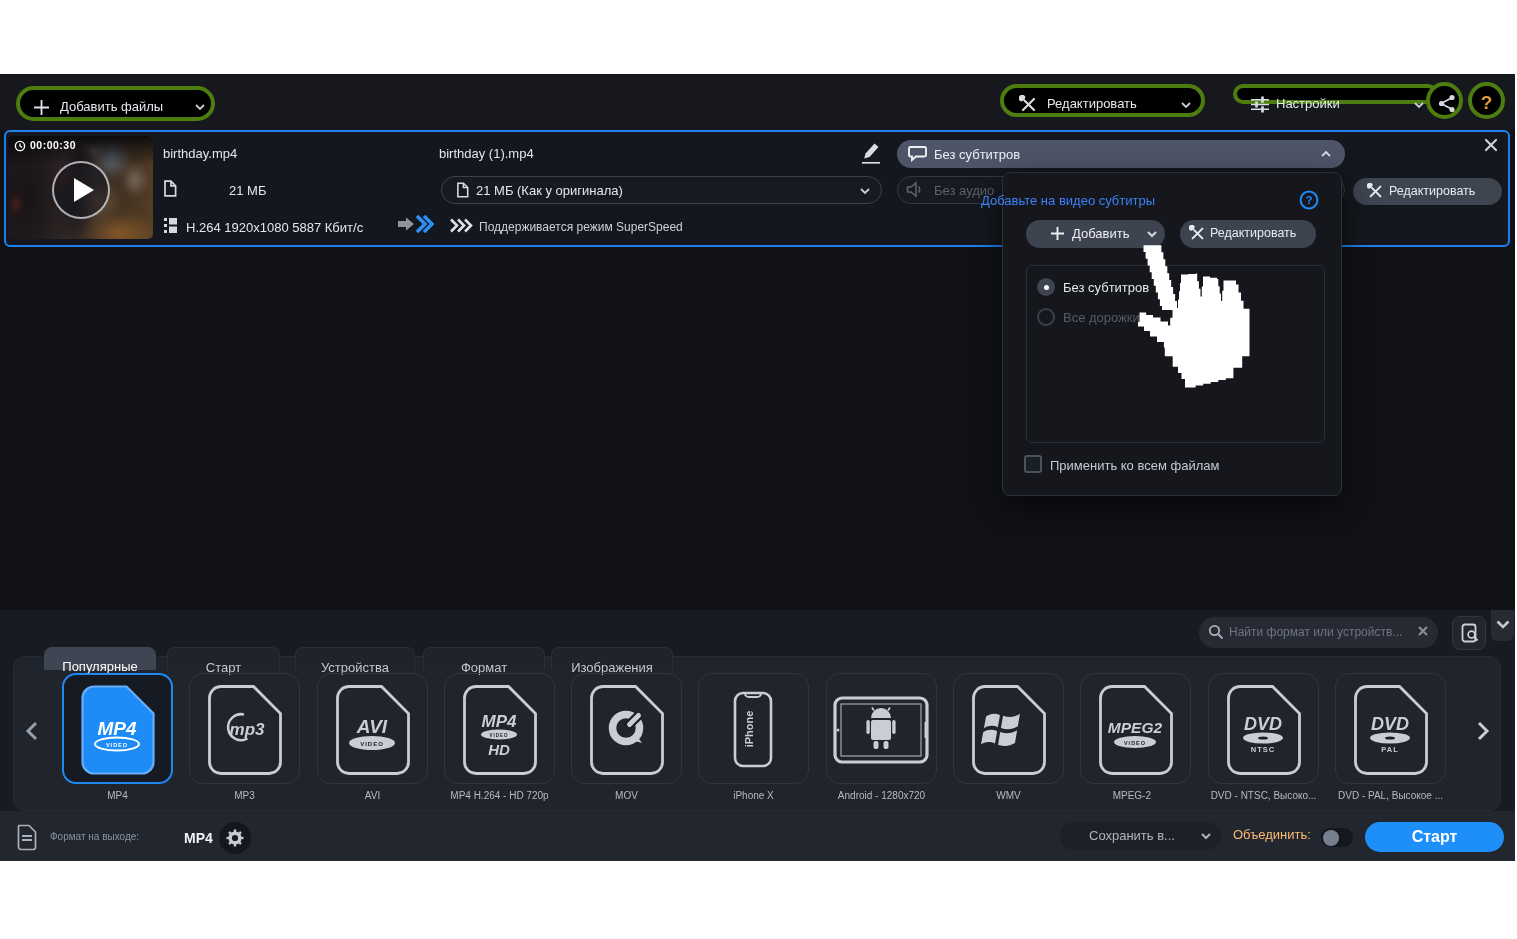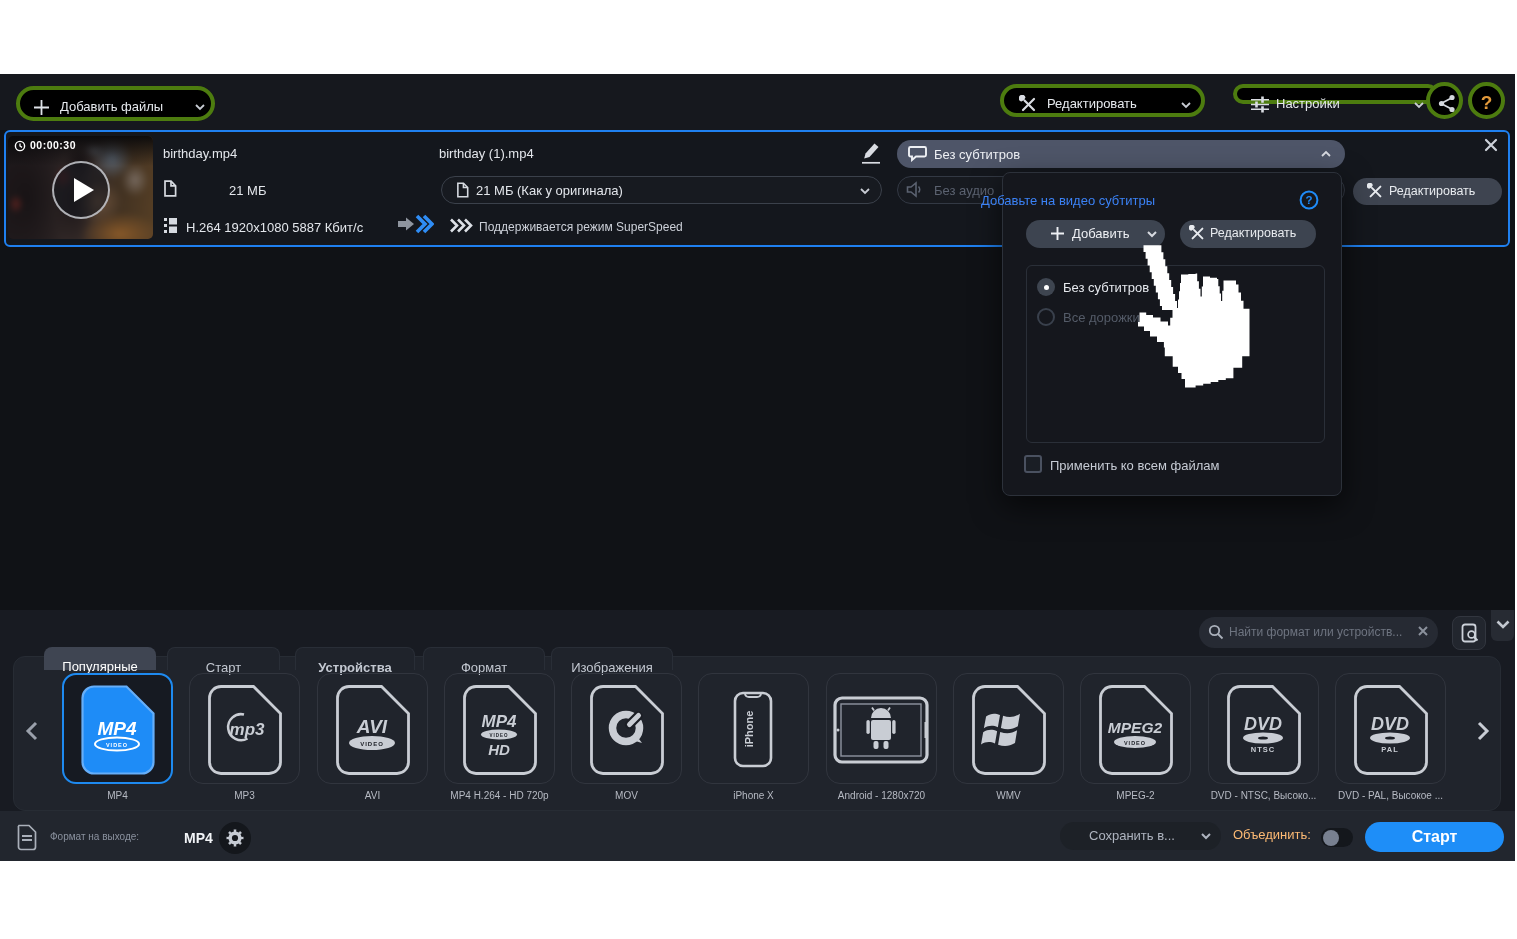--- a/index.html
+++ b/index.html
@@ -235,21 +235,21 @@
 
 <svg class="abs" style="left:1123px;top:166px" width="140" height="160" viewBox="0 0 140 160">
 <path d="M20.5,5.3 L28.5,5.3 L28.5,5.3 L36.5,5.3 L36.5,5.3 L38.4,5.3 L38.4,12.3 L40.4,12.3 L40.4,19.2 L42.3,19.2 L42.3,26.2 L44.3,26.2 L44.3,33.2 L46.2,33.2 L46.2,40.1 L48.2,40.1 L48.2,47.1 L50.1,47.1 L50.1,54.1 L52.1,54.1 L52.1,61.0 L54.0,61.0 L54.0,68.0 L55.0,68.0 L55.0,59.6 L56.0,59.6 L56.0,51.2 L57.0,51.2 L57.0,42.9 L58.0,42.9 L58.0,34.5 L65.3,34.5 L65.3,34.0 L72.6,34.0 L72.6,33.5 L74.2,33.5 L74.2,41.2 L75.9,41.2 L75.9,48.8 L77.5,48.8 L77.5,56.5 L78.8,56.5 L78.8,46.5 L80.0,46.5 L80.0,36.5 L87.0,36.5 L87.0,37.8 L94.0,37.8 L94.0,39.0 L95.3,39.0 L95.3,46.3 L96.7,46.3 L96.7,53.6 L98.0,53.6 L98.0,60.9 L99.2,60.9 L99.2,50.7 L100.5,50.7 L100.5,40.5 L113.0,40.5 L113.0,44.5 L115.5,44.5 L115.5,52.6 L118.0,52.6 L118.0,60.7 L120.5,60.7 L120.5,68.8 L126.5,68.8 L126.5,79.4 L126.5,79.4 L126.5,86.8 L126.5,86.8 L126.5,94.2 L126.5,94.2 L126.5,101.5 L126.5,101.5 L126.5,108.9 L126.5,108.9 L126.5,116.3 L119.2,116.3 L119.2,118.0 L119.2,118.0 L119.2,127.7 L110.4,127.7 L110.4,138.2 L102.8,138.2 L102.8,140.1 L95.3,140.1 L95.3,141.9 L87.7,141.9 L87.7,143.8 L80.2,143.8 L80.2,145.6 L72.6,145.6 L72.6,147.5 L62.0,147.5 L62.0,139.1 L58.5,139.1 L58.5,133.0 L55.0,133.0 L55.0,126.8 L49.7,126.8 L49.7,116.3 L41.8,116.3 L41.8,107.5 L40.9,107.5 L40.9,102.0 L34.0,102.0 L34.0,96.5 L27.0,96.5 L27.0,91.0 L21.0,91.0 L21.0,86.5 L15.0,86.5 L15.0,82.0 L16.5,82.0 L16.5,72.5 L23.2,72.5 L23.2,75.0 L30.0,75.0 L30.0,77.5 L37.5,77.5 L37.5,81.5 L45.0,81.5 L45.0,85.5 L47.2,85.5 L47.2,77.8 L49.5,77.8 L49.5,70.0 L39.0,70.0 L39.0,66.0 L36.9,66.0 L36.9,59.3 L34.9,59.3 L34.9,52.5 L32.8,52.5 L32.8,45.8 L30.8,45.8 L30.8,39.0 L28.7,39.0 L28.7,32.3 L26.7,32.3 L26.7,25.5 L24.6,25.5 L24.6,18.8 L22.6,18.8 L22.6,12.0 L20.5,12.0 L20.5,5.3 Z" fill="#fff"></path>
 </svg>
 
 <div id="bottomsec"></div>
 <div id="panel"></div>
 
 <div class="tab active" style="left:44px; width:112px;">Популярные</div>
 <div class="tab" style="left:167px; width:113px;">Старт</div>
-<div class="tab" style="left:295px; width:120px;font-weight:bold;">Устройства</div>
+<div class="tab" style="left:295px; width:120px;">Устройства</div>
 <div class="tab" style="left:423px; width:122px;">Формат</div>
 <div class="tab" style="left:551px; width:122px;">Изображения</div>
 
 <div class="abs" style="left:1199px; top:543px; width:239px; height:31px; border-radius:16px; background:#262a33;"></div>
 <svg class="abs" style="left:1208px;top:550px" width="16" height="16" viewBox="0 0 16 16">
       <circle cx="6.5" cy="6.5" r="4.7" stroke="#aab0bb" stroke-width="1.8" fill="none"></circle>
       <path d="M10 10 L14.5 14.5" stroke="#aab0bb" stroke-width="1.8"></path>
     </svg>
 <div class="abs" style="left:1229px; top:551px; color:#6e7480; font-size:12px;">Найти формат или устройств...</div>
 <svg class="abs" style="left:1416px;top:550px" width="14" height="14" viewBox="0 0 14 14">
@@ -351,21 +351,21 @@
       </g>
     </svg>
 <div class="tlabel" style="left:933px; width:151px;">WMV</div>
 <div class="tile" style="left:1080px;"></div>
 <svg class="abs" style="left:1099px;top:611px" width="74" height="90" viewBox="0 0 74 90">
       <path d="M13,1.5 H45.5 L72.5,28.5 V77 A11.5,11.5 0 0 1 61,88.5 H13 A11.5,11.5 0 0 1 1.5,77 V13 A11.5,11.5 0 0 1 13,1.5 Z" fill="none" stroke="#c9cdd4" stroke-width="2.8"></path>
       <text x="36" y="48" font-size="15.5" font-weight="bold" font-style="italic" fill="#c9cdd4" text-anchor="middle">MPEG2</text>
       <ellipse cx="36" cy="57" rx="21" ry="6" fill="#c9cdd4"></ellipse>
       <text x="36" y="59.5" font-size="5.5" font-weight="bold" fill="#1b1e25" text-anchor="middle" letter-spacing="1">VIDEO</text>
     </svg>
-<div class="tlabel" style="left:1060px; width:151px;">MPEG-2</div>
+<div class="tlabel" style="left:1000px; width:151px;text-align:right;">MPEG-2</div>
 <div class="tile" style="left:1208px;"></div>
 <svg class="abs" style="left:1227px;top:611px" width="74" height="90" viewBox="0 0 74 90">
       <path d="M13,1.5 H45.5 L72.5,28.5 V77 A11.5,11.5 0 0 1 61,88.5 H13 A11.5,11.5 0 0 1 1.5,77 V13 A11.5,11.5 0 0 1 13,1.5 Z" fill="none" stroke="#c9cdd4" stroke-width="2.8"></path>
       <text x="36" y="45" font-size="18" font-weight="bold" font-style="italic" fill="#c9cdd4" text-anchor="middle">DVD</text>
       <ellipse cx="36" cy="53" rx="20" ry="5.5" fill="#c9cdd4"></ellipse>
       <ellipse cx="36" cy="53" rx="5" ry="1.6" fill="#1b1e25"></ellipse>
       <text x="36" y="67" font-size="7.5" font-weight="bold" fill="#c9cdd4" text-anchor="middle" letter-spacing="1">NTSC</text>
     </svg>
 <div class="tlabel" style="left:1188px; width:151px;">DVD - NTSC, Высоко...</div>
 <div class="tile" style="left:1335px;"></div>

